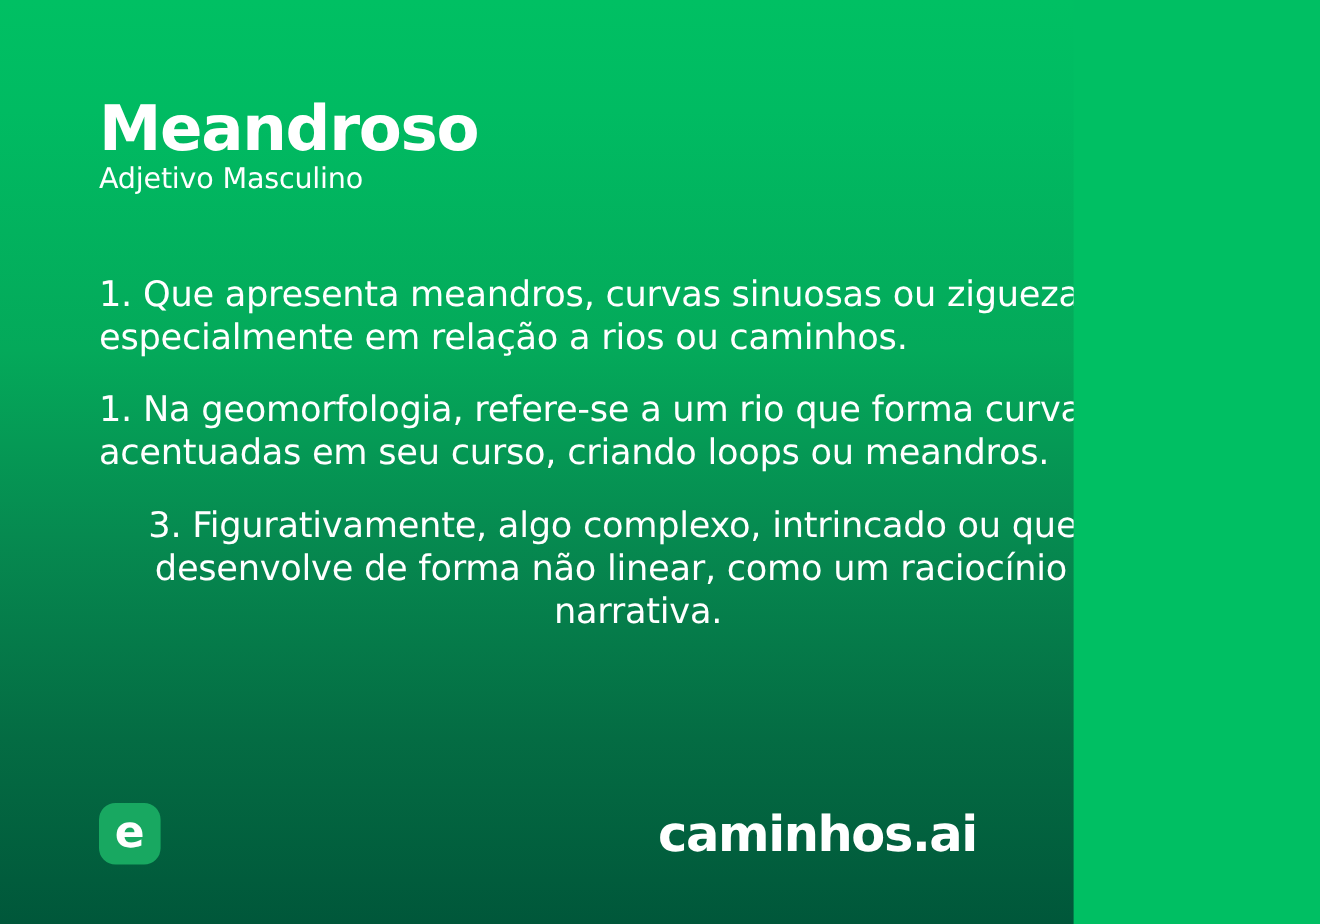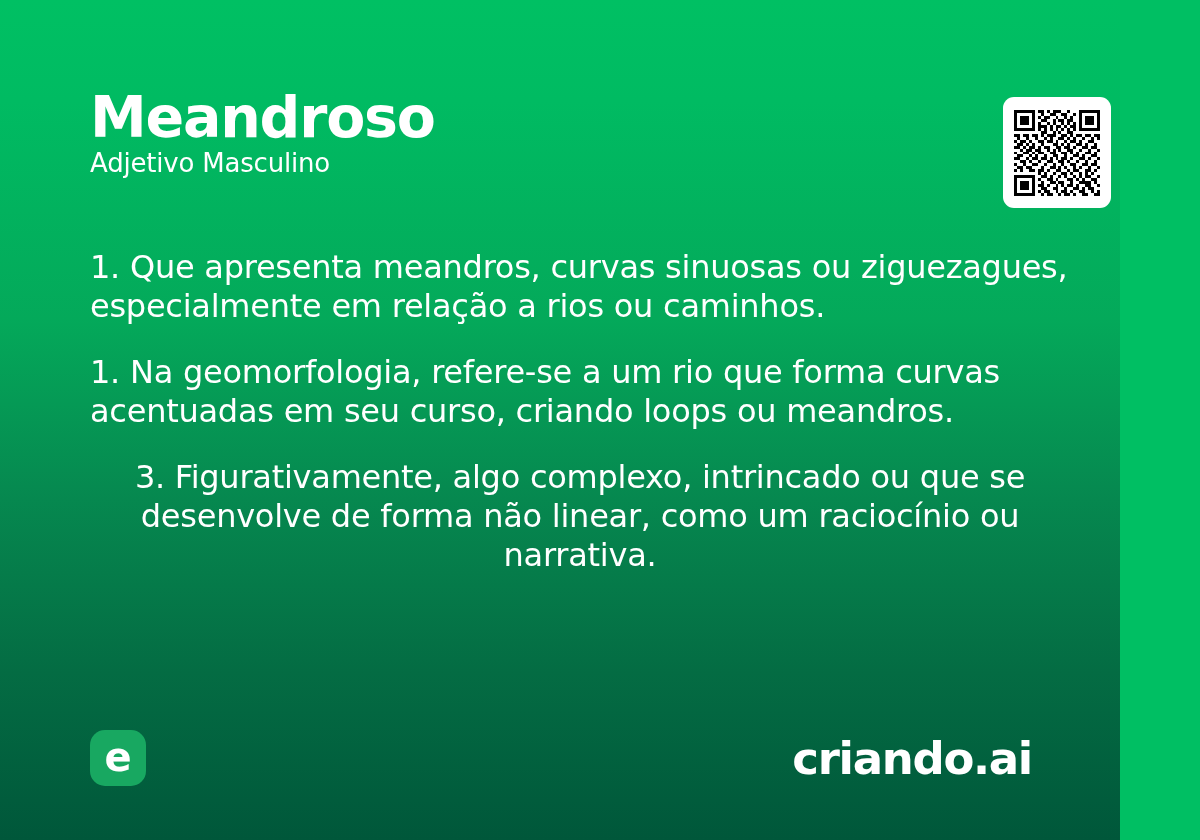--- a/index.html
+++ b/index.html
@@ -10,21 +10,21 @@
     overflow: hidden;
   }
 
   body {
     font-family: "DejaVu Sans", "Liberation Sans", sans-serif;
     background: #00bf63;
   }
 
   .card {
     position: relative;
-    width: 1120px;
+    width: 976px;
     height: 840px;
     background: linear-gradient(180deg,
         #00c063 0%,
         #00bb62 12%,
         #04a95a 38%,
         #068a50 58%,
         #046c43 80%,
         #00573a 100%);
     overflow: hidden;
   }
@@ -432,16 +432,16 @@
   <div class="definitions">
     <p class="definition">1. Que apresenta meandros, curvas sinuosas ou ziguezagues, especialmente em relação a rios ou caminhos.</p>
     <p class="definition">1. Na geomorfologia, refere-se a um rio que forma curvas acentuadas em seu curso, criando loops ou meandros.</p>
     <p class="definition">3. Figurativamente, algo complexo, intrincado ou que se desenvolve de forma não linear, como um raciocínio ou narrativa.</p>
   </div>
 
   <div class="footer">
     <div class="logo-badge">
       <span class="logo-badge-letter">e</span>
     </div>
-    <div class="brand-wordmark">criando.ai</div>
+    <div class="brand-wordmark">caminhos.ai</div>
   </div>
 
 </div>
 
 </body></html>

